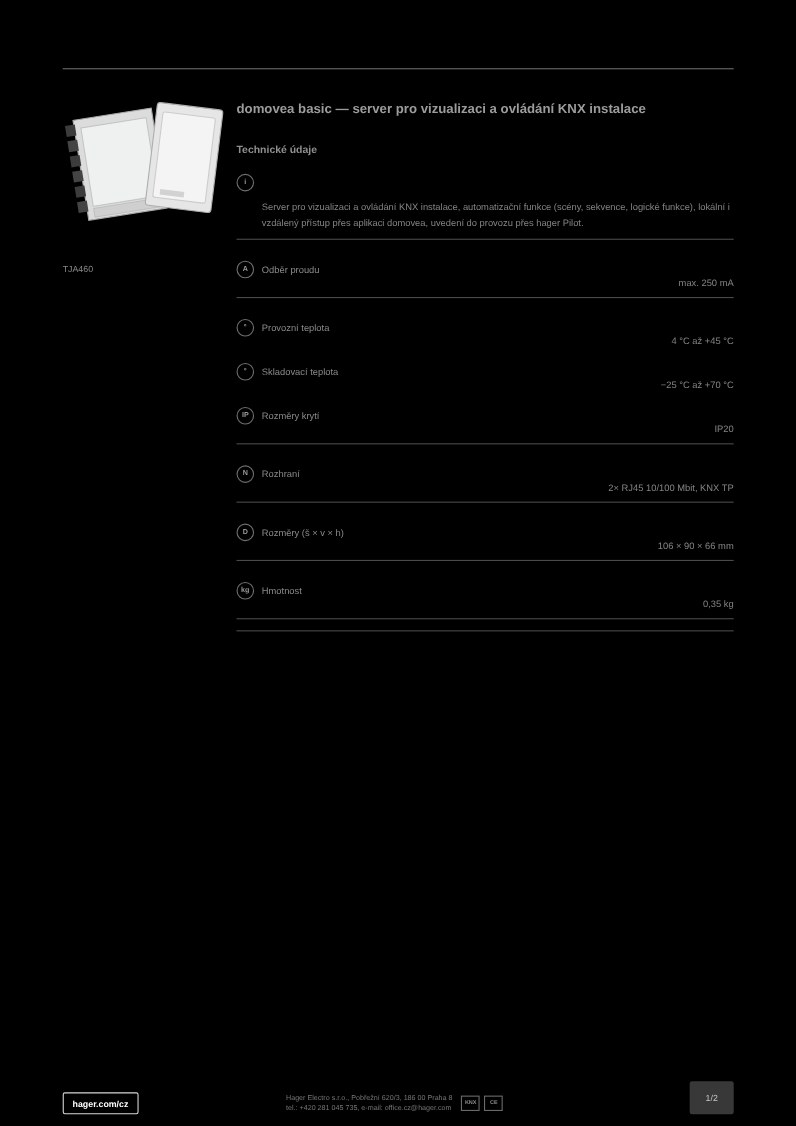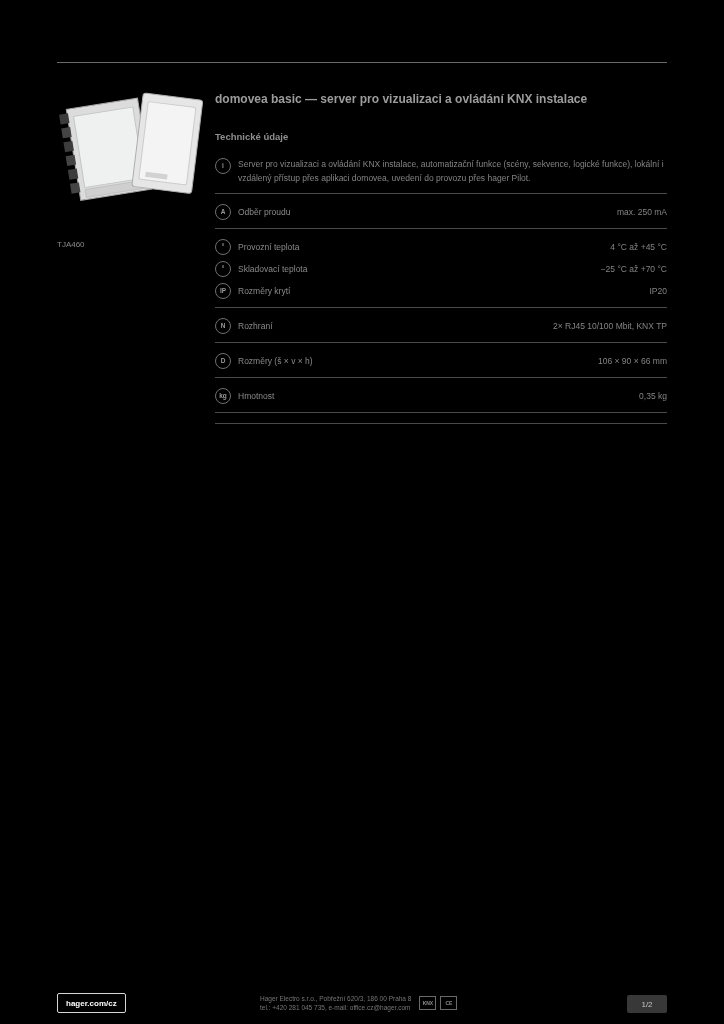--- a/index.html
+++ b/index.html
@@ -23,32 +23,32 @@
 
   
   .content{position:absolute;left:215px;right:57px;top:92px;}
   .title{font-size:12px;font-weight:bold;color:#9c9c9c;margin:0 0 24px 0;line-height:1.25;}
   .specs-heading{font-size:9.5px;font-weight:bold;color:#8f8f8f;margin:0 0 16px 0;}
 
   .spec-row{display:flex;align-items:center;gap:7px;margin-bottom:6px;font-size:8.5px;color:#888;}
   .spec-icon{flex:0 0 auto;width:14px;height:14px;border:1px solid #6f6f6f;border-radius:50%;display:flex;align-items:center;justify-content:center;color:#9a9a9a;font-size:6.5px;font-weight:bold;line-height:1;}
   .spec-label{flex:0 0 auto;color:#8a8a8a;}
   .spec-spacer{flex:1 1 auto;}
-  .spec-value{flex:0 0 auto;text-align:right;color:#848484;}
+  .spec-value{flex:0 0 auto;text-align:right;color:#848484;margin-top:24px;}
   .spec-row.multiline{align-items:flex-start;}
   .spec-row.multiline .spec-value{flex:1 1 auto;text-align:left;line-height:1.6;}
   .spec-divider{height:1px;background:#4a4a4a;margin:8px 0 10px 0;}
 
   
   .footer-left{position:absolute;left:57px;bottom:11px;height:14px;padding:2px 8px;border:1px solid #d6d6d6;background:#000;color:#fff;font-size:8px;font-weight:bold;display:flex;align-items:center;border-radius:2px;text-decoration:none;margin-top:41px;}
   .footer-center{position:absolute;left:260px;bottom:11px;width:260px;display:flex;align-items:center;gap:8px;}
   .footer-lines{font-size:6.5px;color:#767676;line-height:1.5;}
   .footer-logos{display:flex;gap:4px;}
   .footer-logo{width:15px;height:12px;border:1px solid #6a6a6a;color:#8d8d8d;font-size:5px;font-weight:bold;display:flex;align-items:center;justify-content:center;}
-  .footer-right{position:absolute;right:57px;bottom:11px;width:40px;height:18px;background:#383838;color:#c4c4c4;font-size:8px;display:flex;align-items:center;justify-content:center;border-radius:2px;}
+  .footer-right{position:absolute;right:57px;bottom:11px;width:40px;height:30px;background:#383838;color:#c4c4c4;font-size:8px;display:flex;align-items:center;justify-content:center;border-radius:2px;}
 </style>
 </head>
 <body>
 
 <div class="canvas">
 
   <div class="hdr-rule"></div>
 
   <div class="aside">
     <div class="img-wrap">

